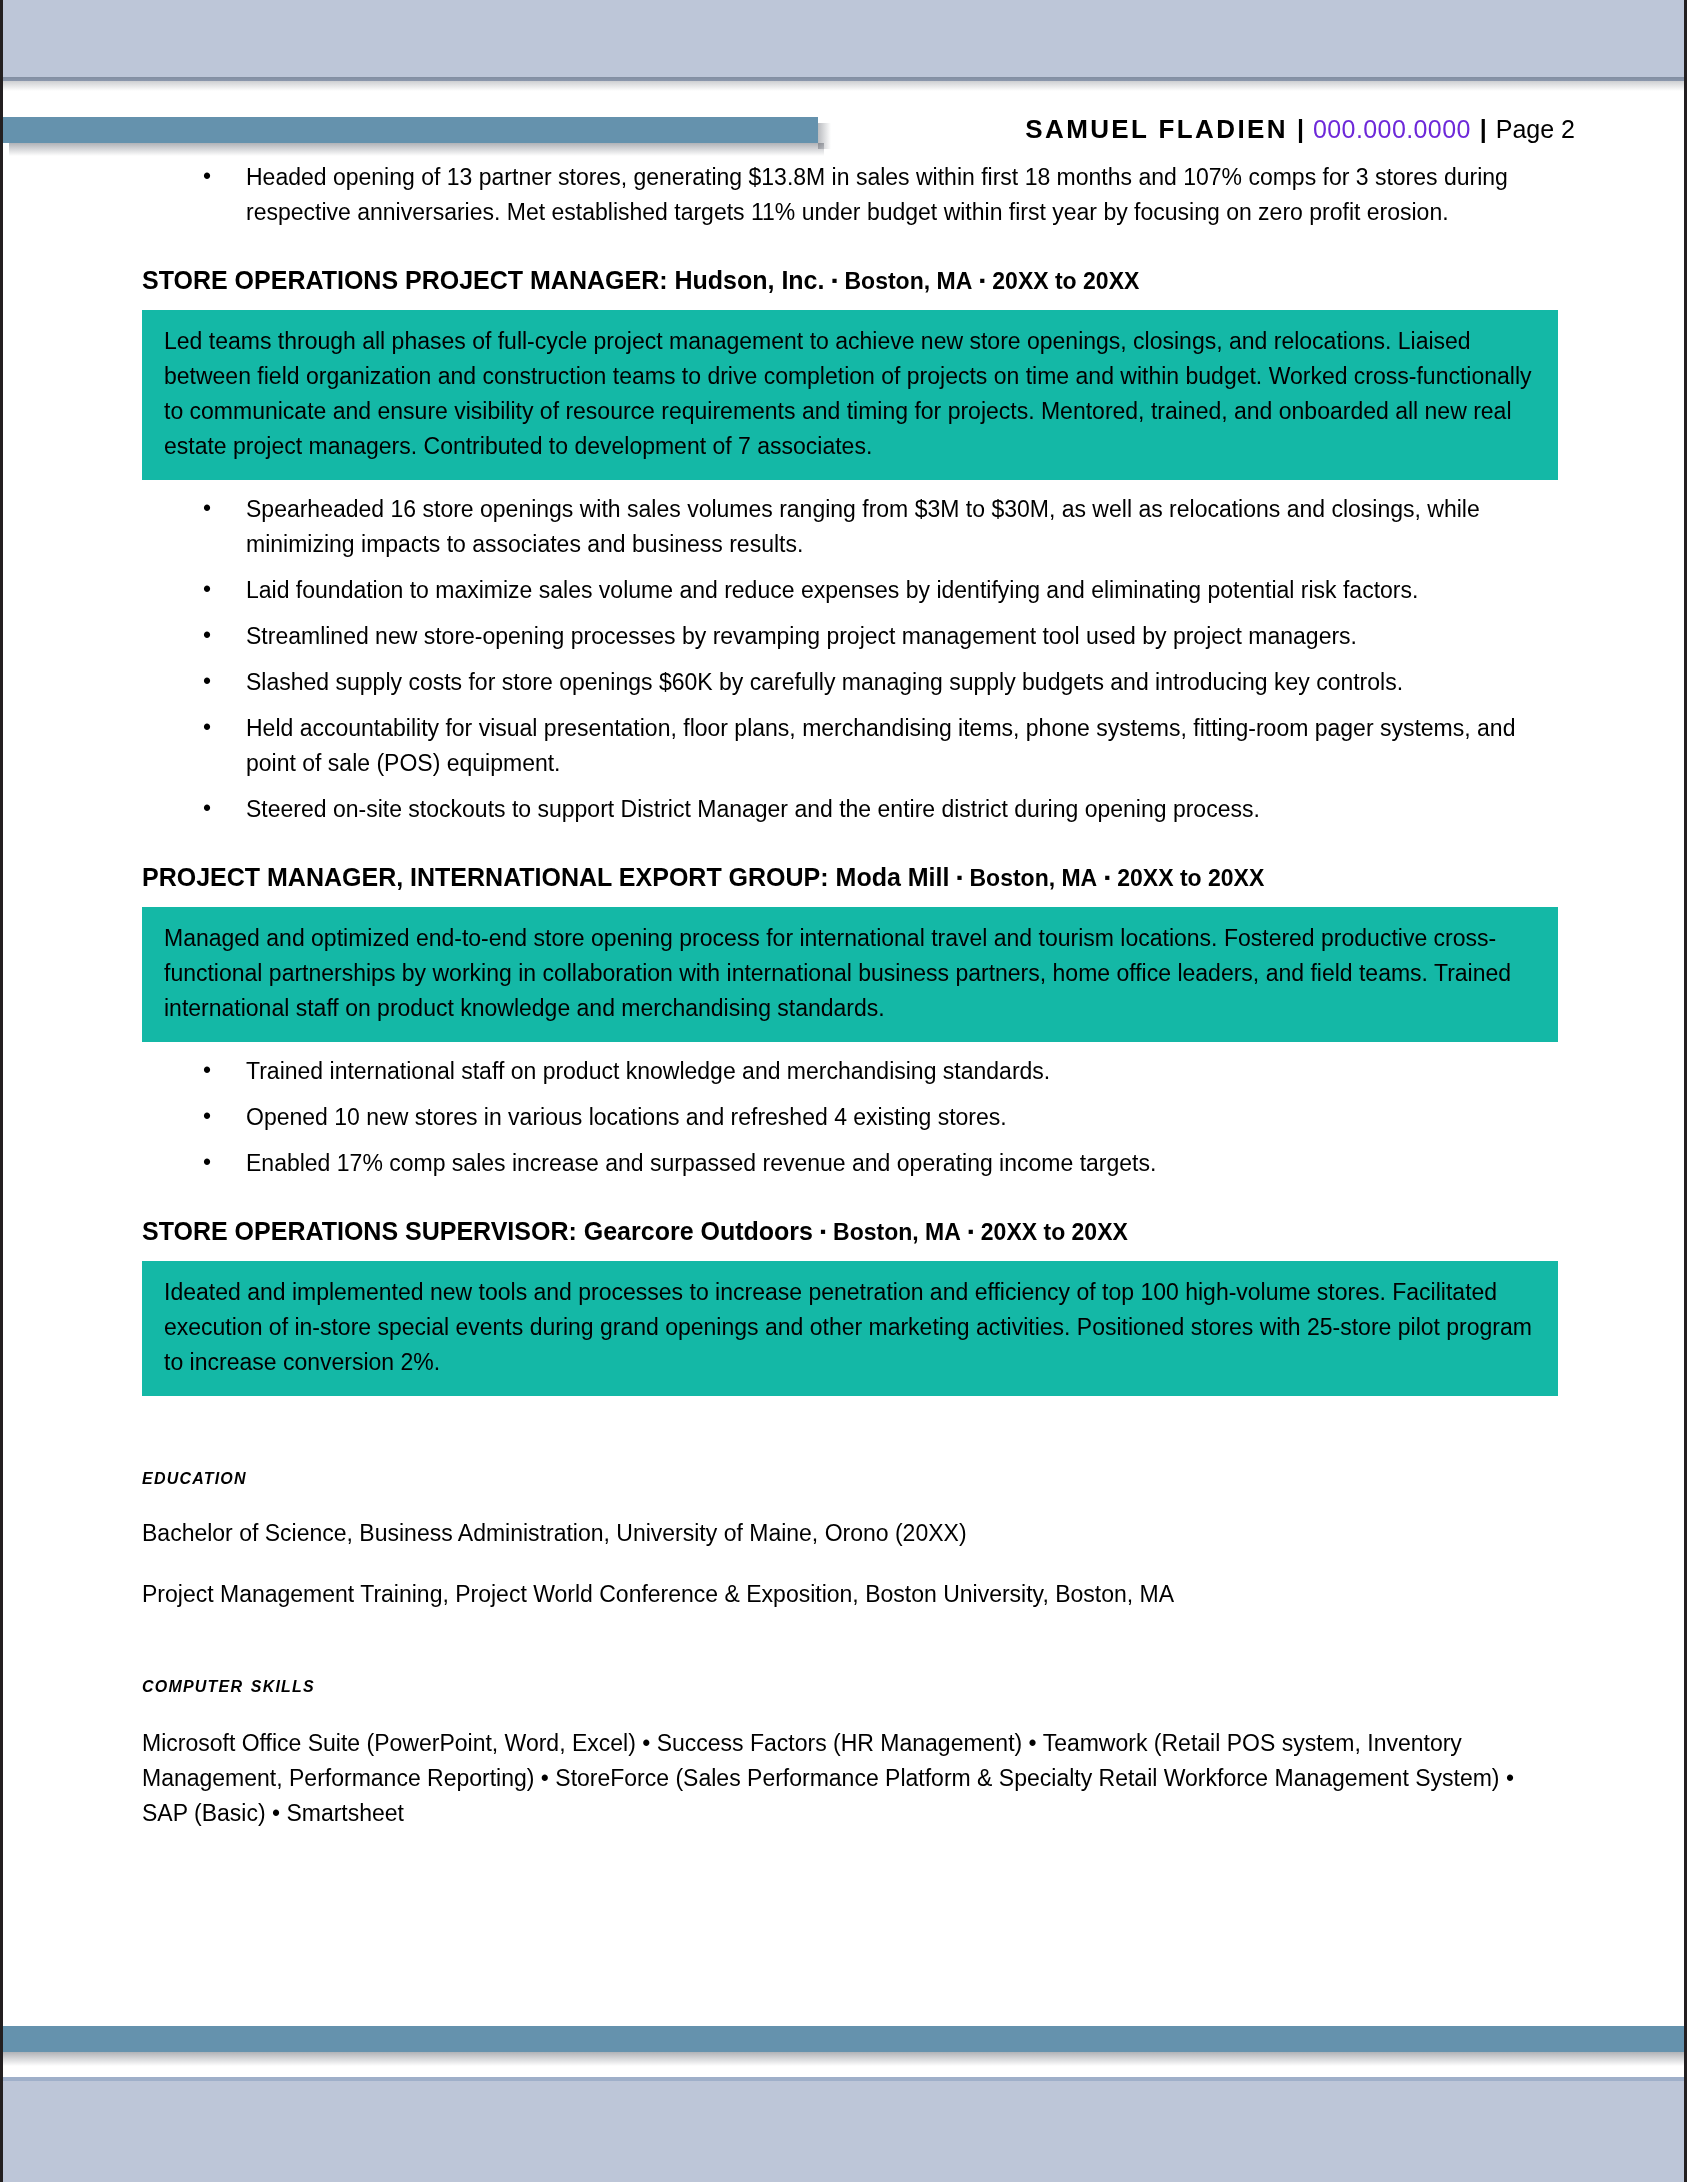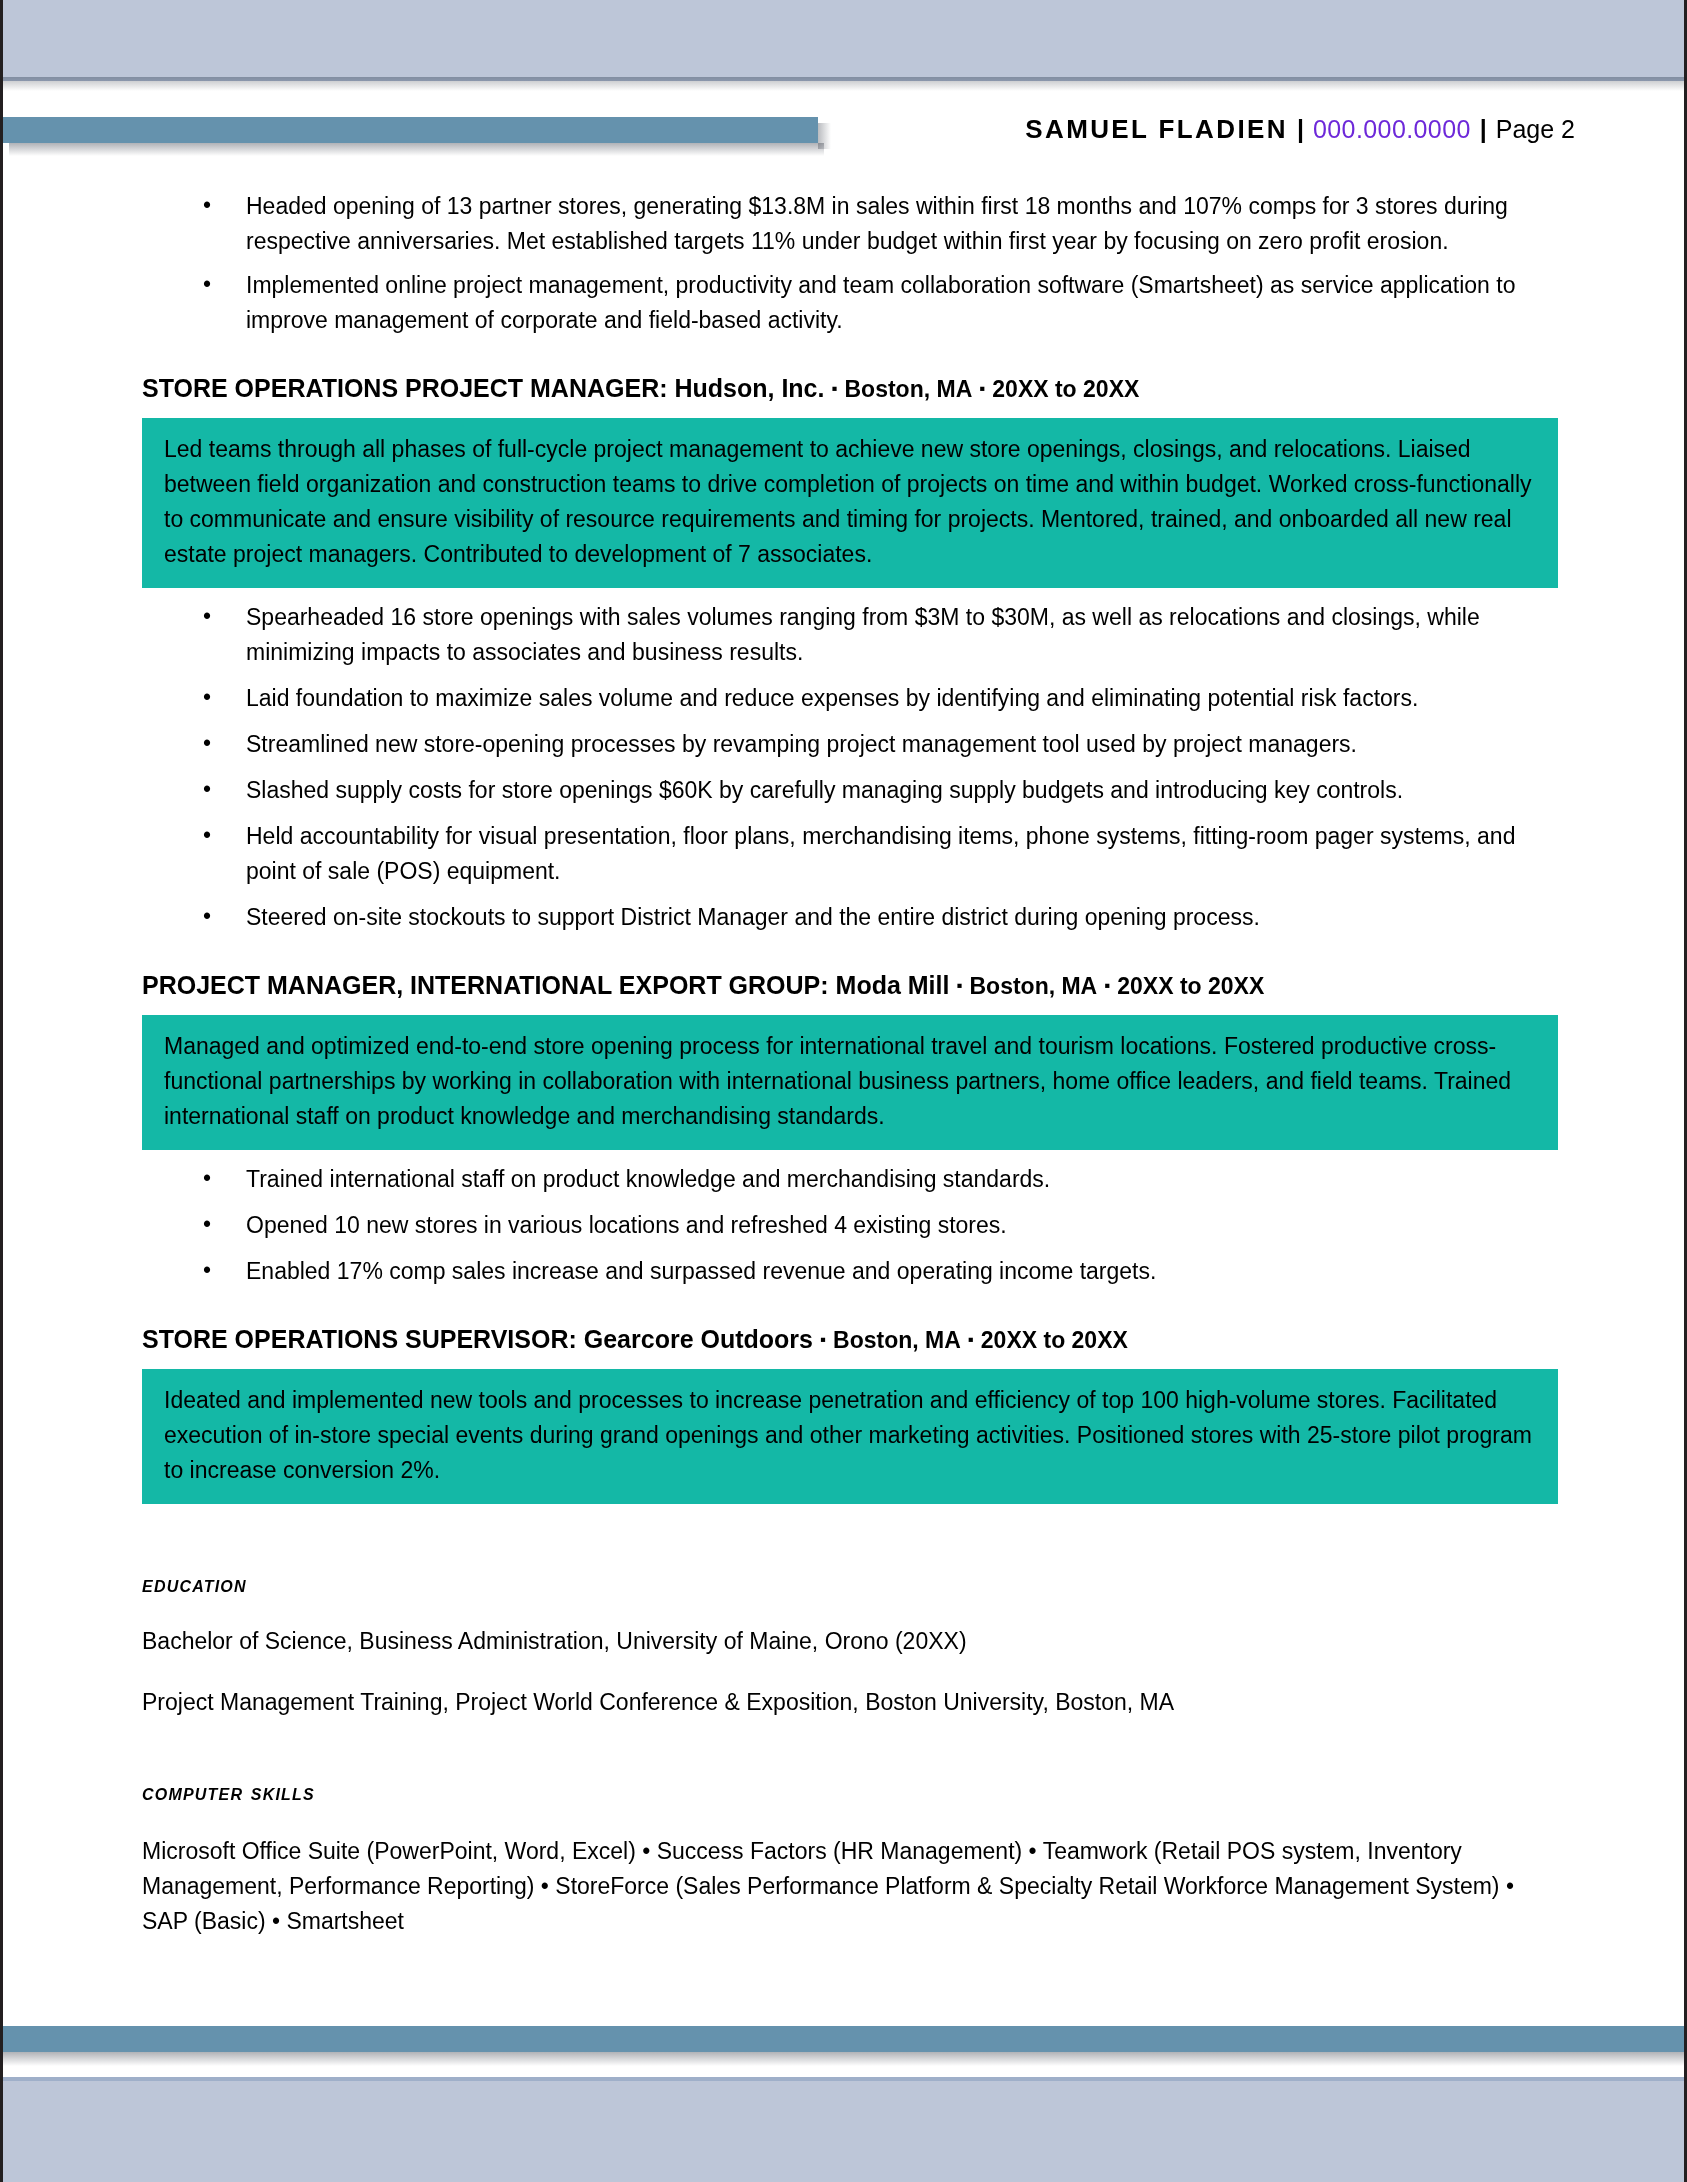--- a/index.html
+++ b/index.html
@@ -131,21 +131,21 @@
   .hdr-page {
     font-size: 25px;
     font-weight: 400;
     color: #000;
   }
 
   
   .content {
     position: absolute;
     left: 139px;
-    top: 189px;
+    top: 160px;
     width: 1416px;
   }
 
   
   ul.blist {
     list-style: none;
     margin: 0;
     padding: 0;
   }
   ul.blist > li {
@@ -250,21 +250,20 @@
     <span class="hdr-sep">|</span>
     <span class="hdr-phone">000.000.0000</span>
     <span class="hdr-sep">|</span>
     <span class="hdr-page">Page 2</span>
   </div>
 
   <div class="content">
 
     <ul class="blist">
       <li>Headed opening of 13 partner stores, generating $13.8M in sales within first 18 months and 107% comps for 3 stores during respective anniversaries. Met established targets 11% under budget within first year by focusing on zero profit erosion.</li>
-      <li>Implemented online project management, productivity and team collaboration software (Smartsheet) as service application to improve management of corporate and field-based activity.</li>
     </ul>
 
     <div class="job-heading">
       <span class="co">STORE OPERATIONS PROJECT MANAGER: Hudson, Inc.</span><span class="sq">▪</span><span class="loc">Boston, MA</span><span class="sq">▪</span><span class="dates">20XX to 20XX</span>
     </div>
     <div class="shade-block">
       <p>Led teams through all phases of full-cycle project management to achieve new store openings, closings, and relocations. Liaised between field organization and construction teams to drive completion of projects on time and within budget. Worked cross-functionally to communicate and ensure visibility of resource requirements and timing for projects. Mentored, trained, and onboarded all new real estate project managers. Contributed to development of 7 associates.</p>
     </div>
     <ul class="blist tight">
       <li>Spearheaded 16 store openings with sales volumes ranging from $3M to $30M, as well as relocations and closings, while minimizing impacts to associates and business results.</li>

